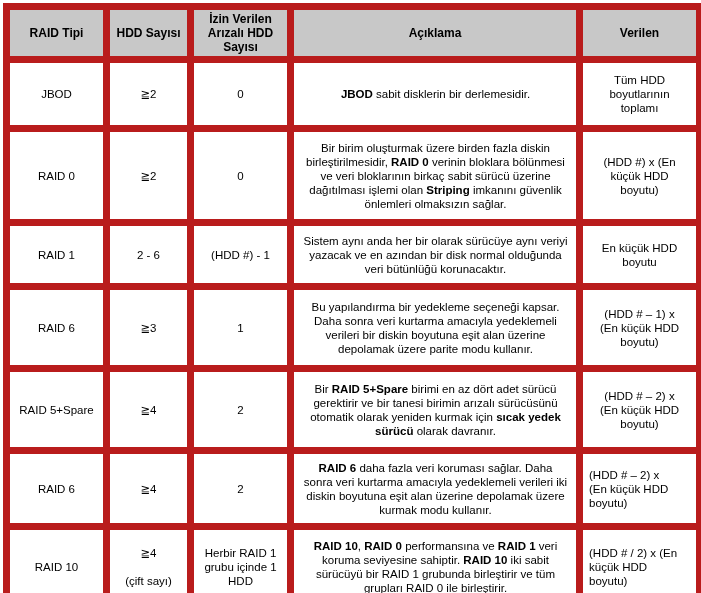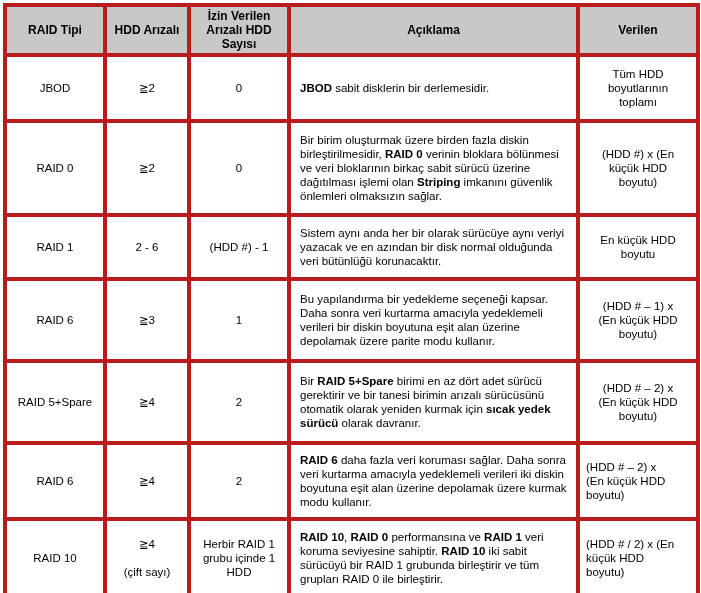--- a/index.html
+++ b/index.html
@@ -14,41 +14,41 @@
   .raid-table {
     position: absolute;
     left: 3px;
     top: 3px;
     border-collapse: collapse;
     table-layout: fixed;
     width: 695px;
     border: 2px solid #000000;
   }
   .raid-table td, .raid-table th {
-    border: 4px solid #b91c1c;
+    border: 7px solid #b91c1c;
     vertical-align: middle;
     font-size: 11.5px;
     line-height: 14px;
     overflow: hidden;
   }
   .raid-table th {
     background: #c8c8c8;
     font-weight: bold;
     font-size: 12px;
     text-align: center;
     white-space: pre-line;
     padding: 2px 2px;
   }
   .cell-center {
     text-align: center;
     white-space: pre-line;
     padding: 2px 3px;
   }
   .cell-desc {
-    text-align: left;
+    text-align: center;
     padding: 4px 8px 4px 9px;
   }
   .cell-cap {
     text-align: center;
     white-space: pre-line;
     padding: 10px 6px;
   }
   .cap-left {
     text-align: left;
   }
@@ -63,21 +63,21 @@
   <colgroup>
     <col style="width:100px">
     <col style="width:84px">
     <col style="width:100px">
     <col style="width:289px">
     <col style="width:120px">
   </colgroup>
   <tbody>
       <tr style="height:45px">
     <th>RAID Tipi</th>
-    <th>HDD Arızalı</th>
+    <th>HDD Sayısı</th>
     <th>İzin Verilen
 Arızalı HDD
 Sayısı</th>
     <th>Açıklama</th>
     <th>Verilen</th>
   </tr>
 
   <tr style="height:64px">
     <td class="cell-center">JBOD</td>
     <td class="cell-center">≧2</td>

